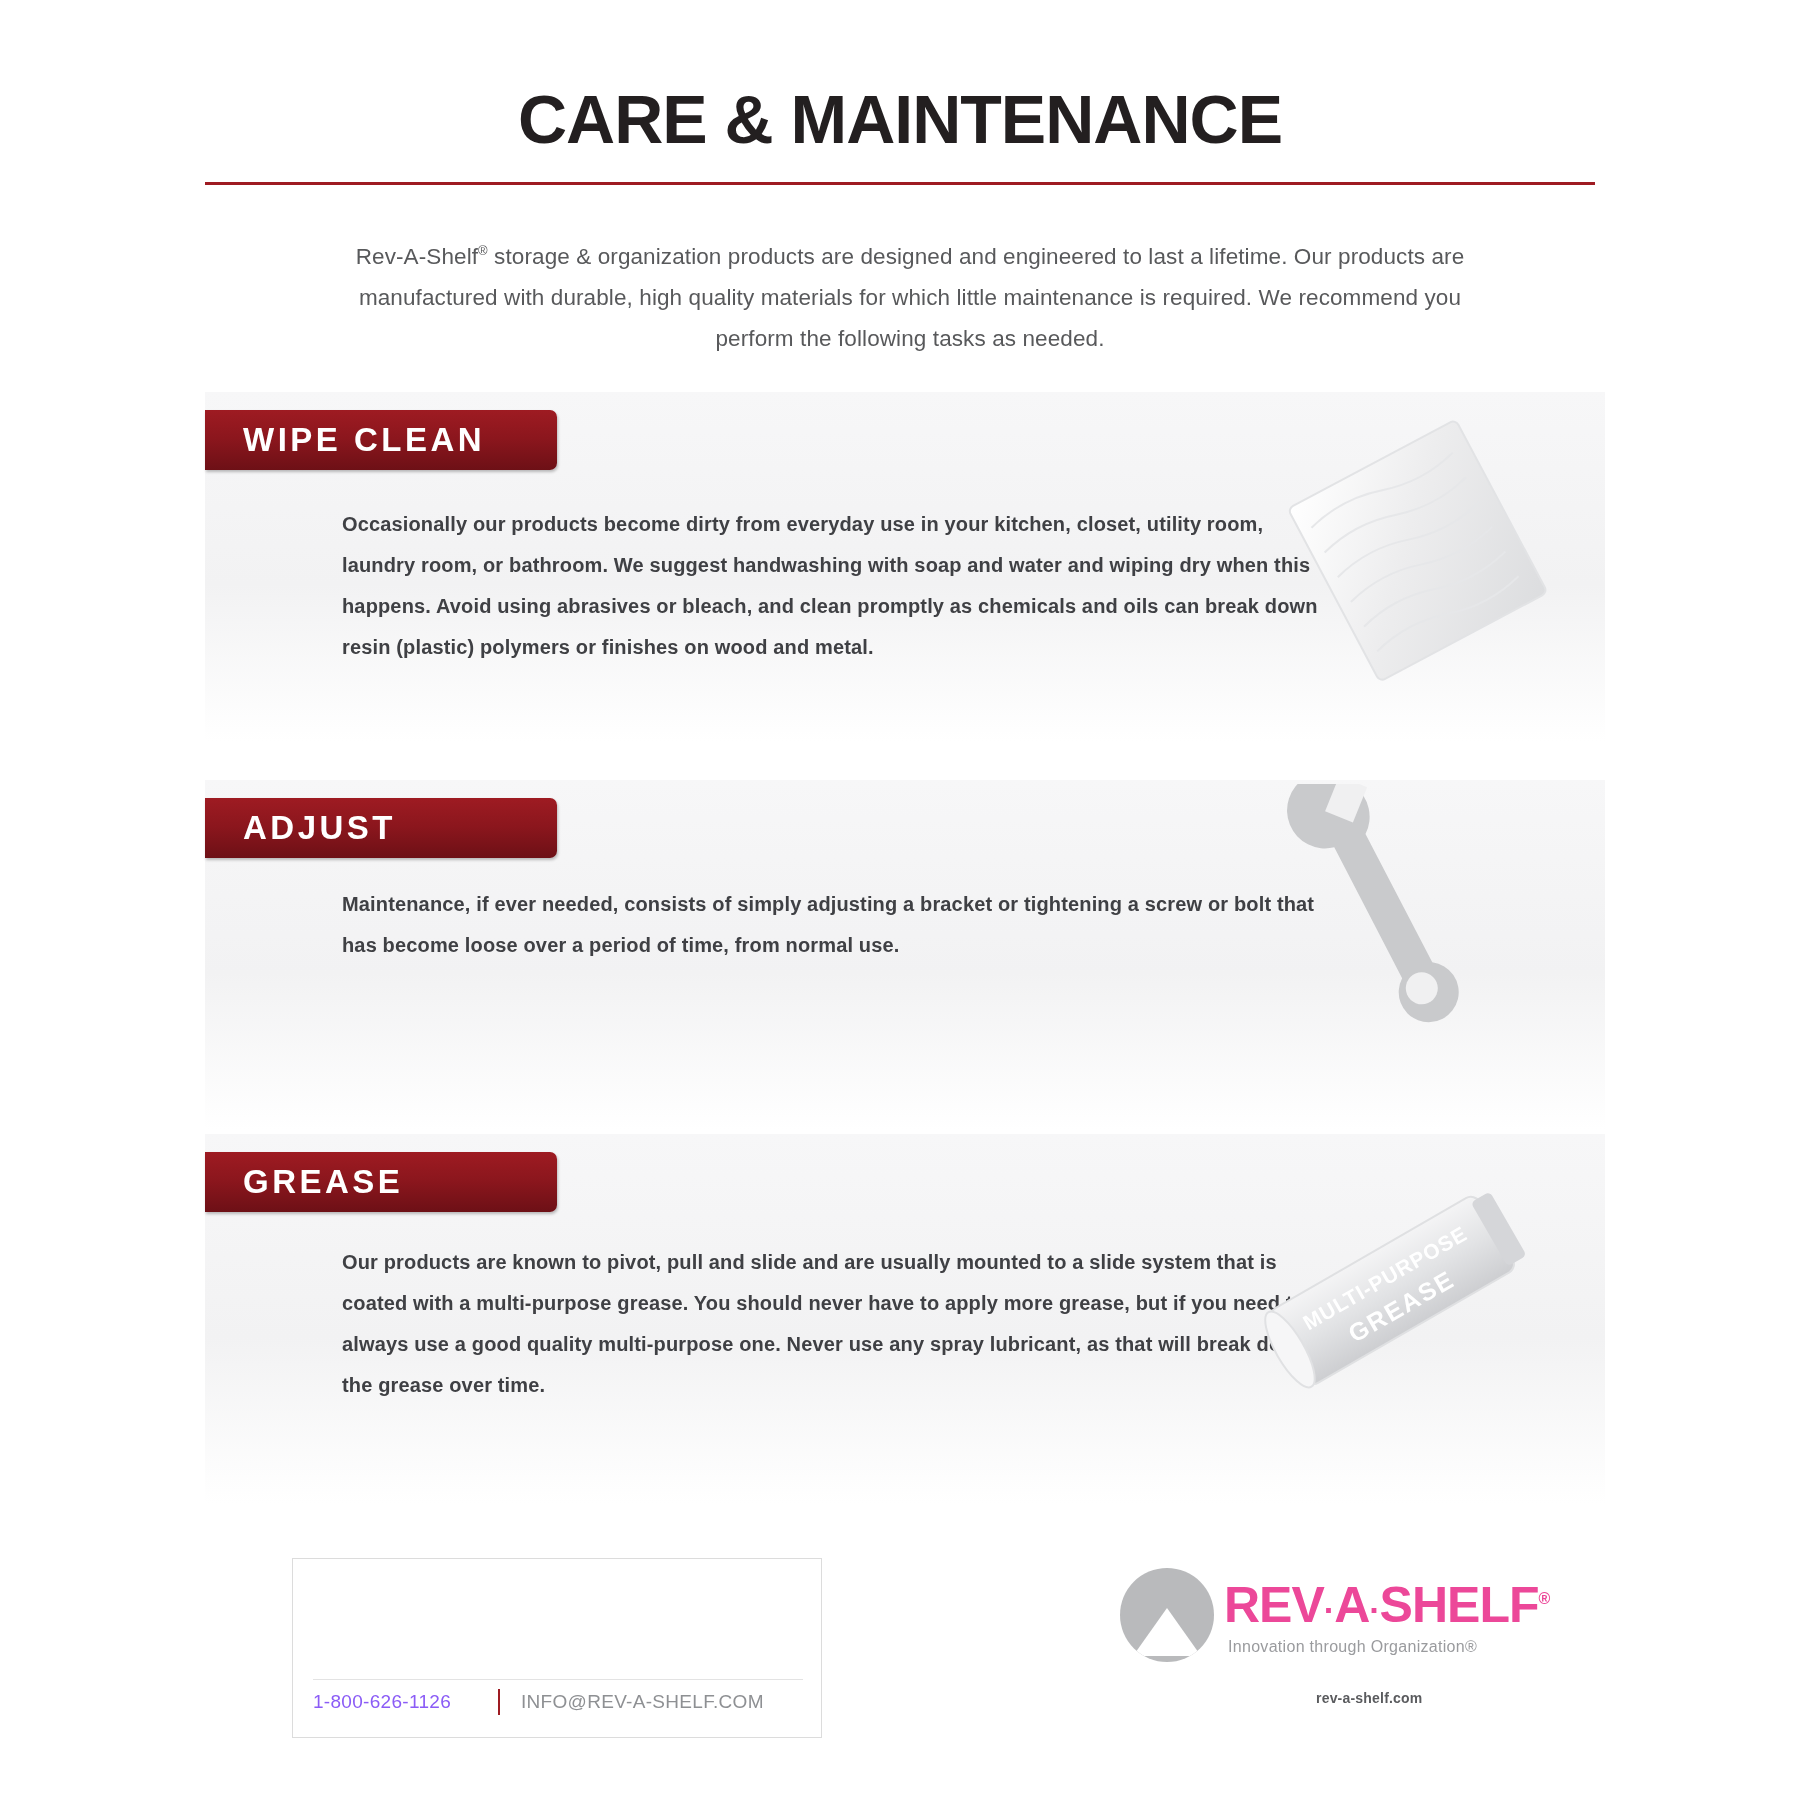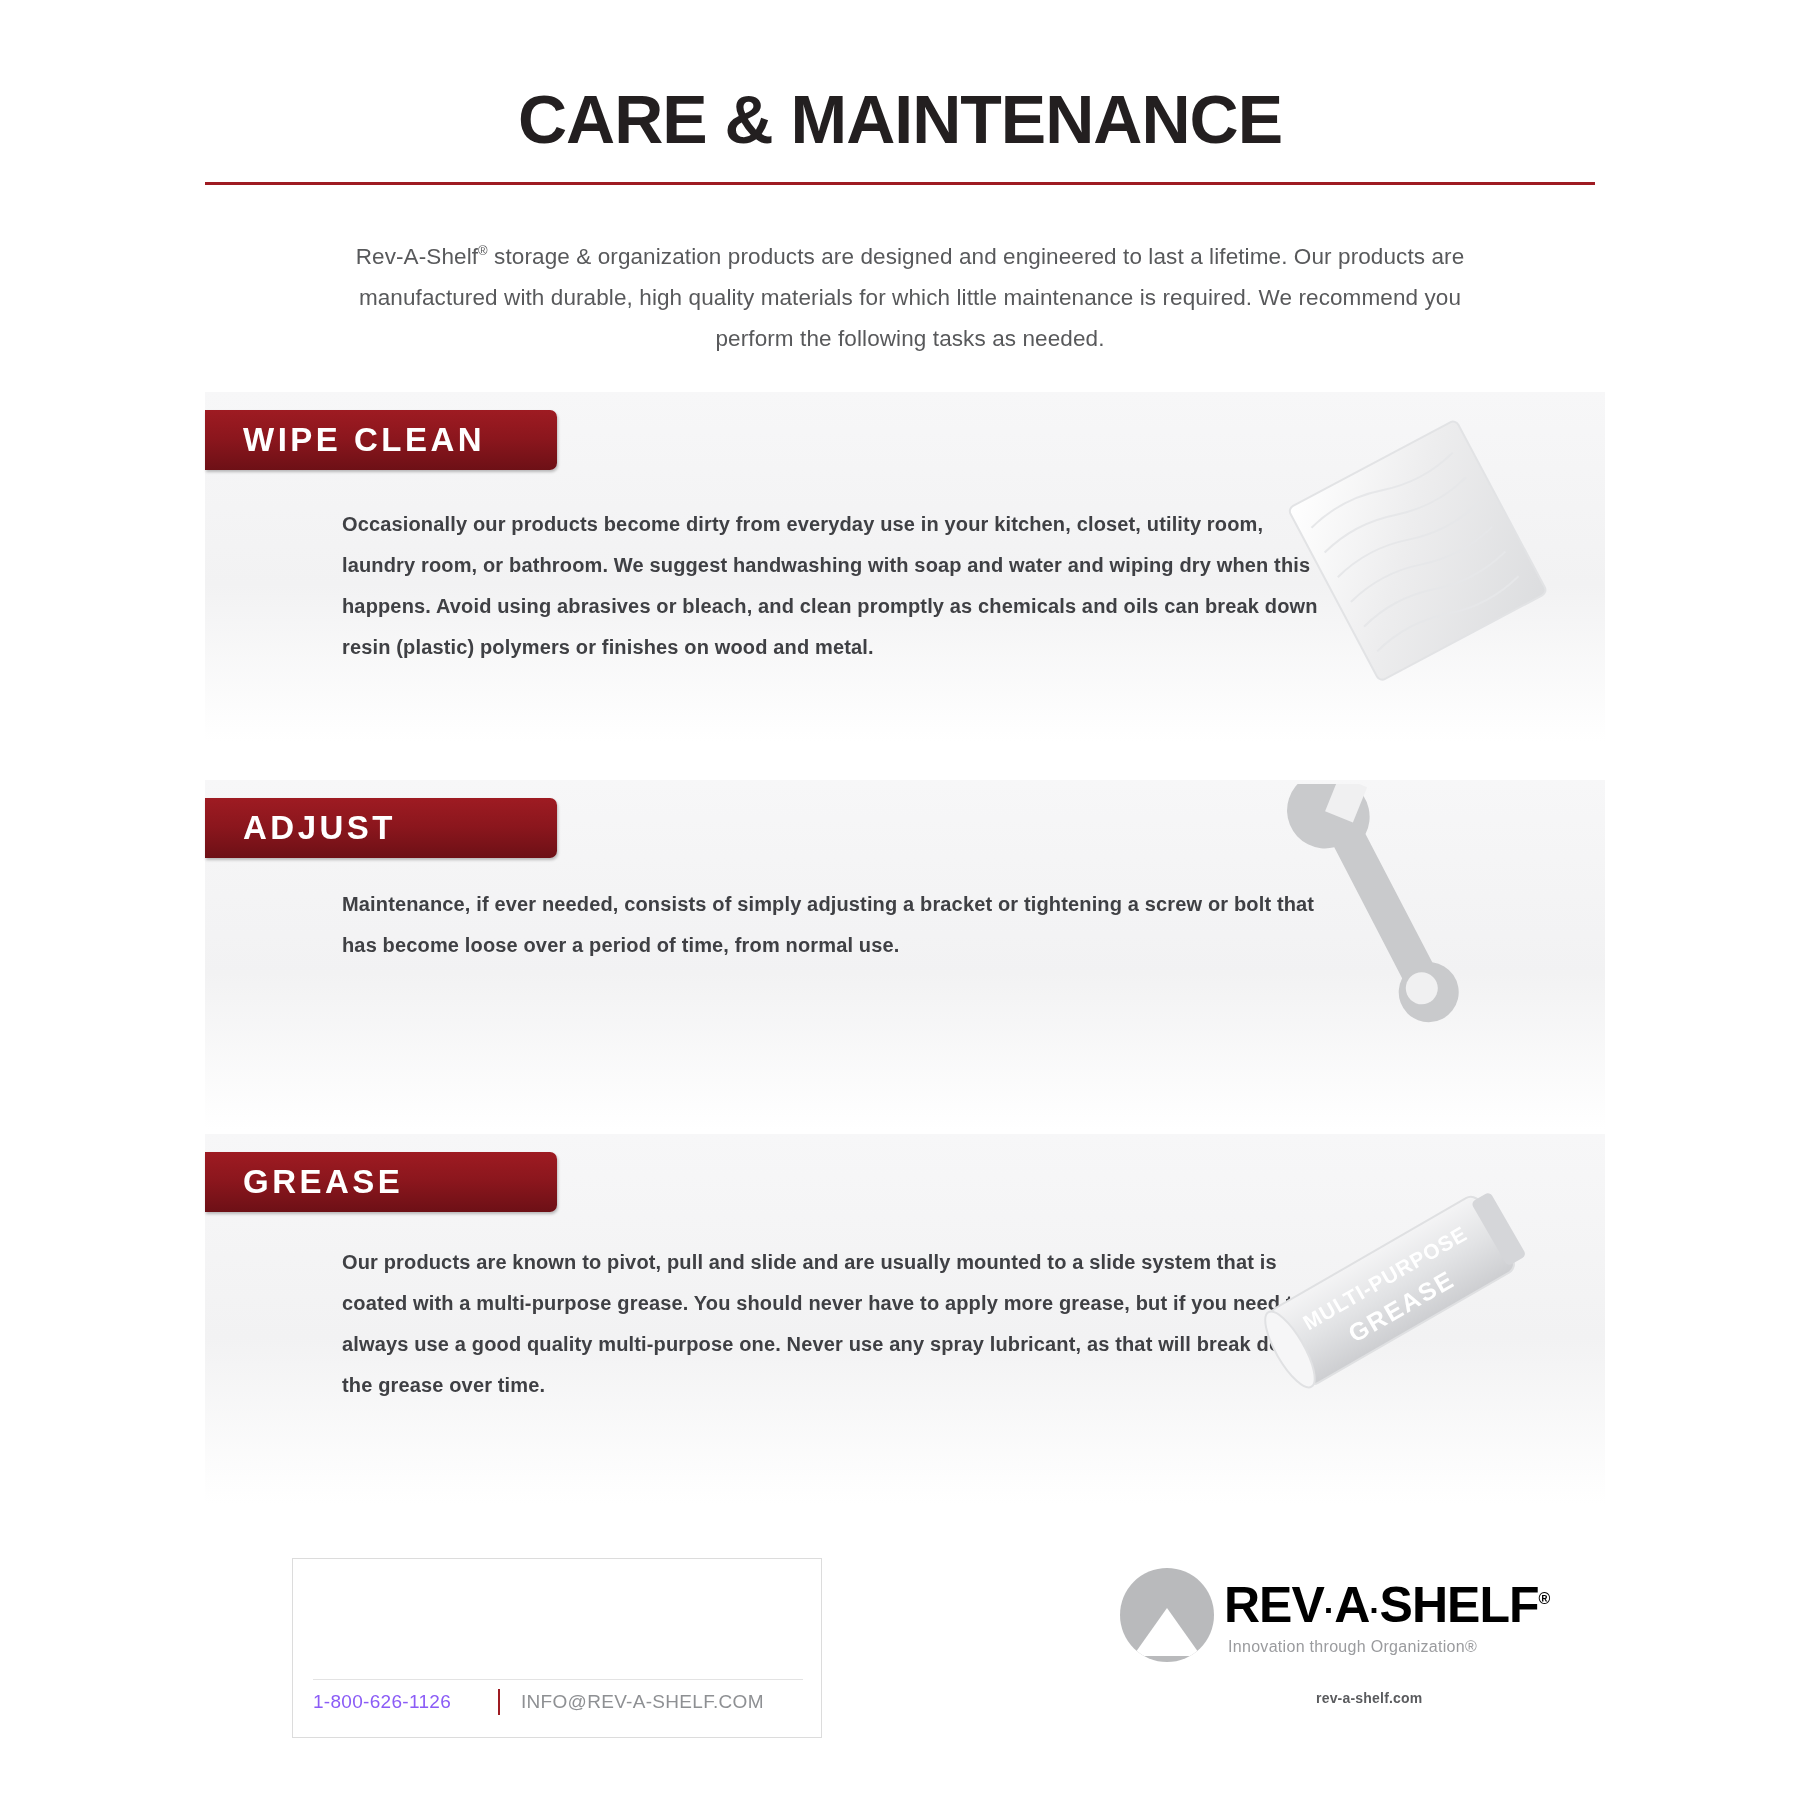--- a/index.html
+++ b/index.html
@@ -215,21 +215,21 @@
     border-right: 34px solid transparent;
     border-bottom: 48px solid #ffffff;
     margin-bottom: 6px;
   }
   .logo-word {
     position: absolute;
     left: 104px;
     top: 8px;
     font-size: 50px;
     font-weight: bold;
-    color: #000000;
+    color: #ec4899;
     letter-spacing: -1px;
     font-family: "Liberation Sans", sans-serif;
   }
   .logo-word sup { font-size: 16px; vertical-align: super; }
   .logo-tag {
     position: absolute;
     left: 108px;
     top: 70px;
     font-size: 16px;
     color: #9a9b9e;

